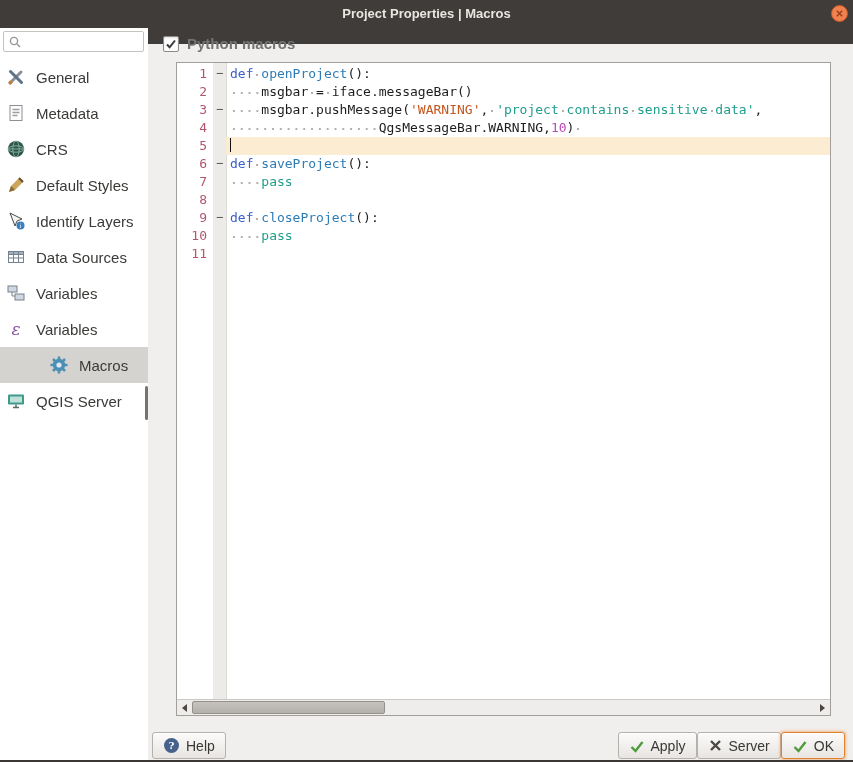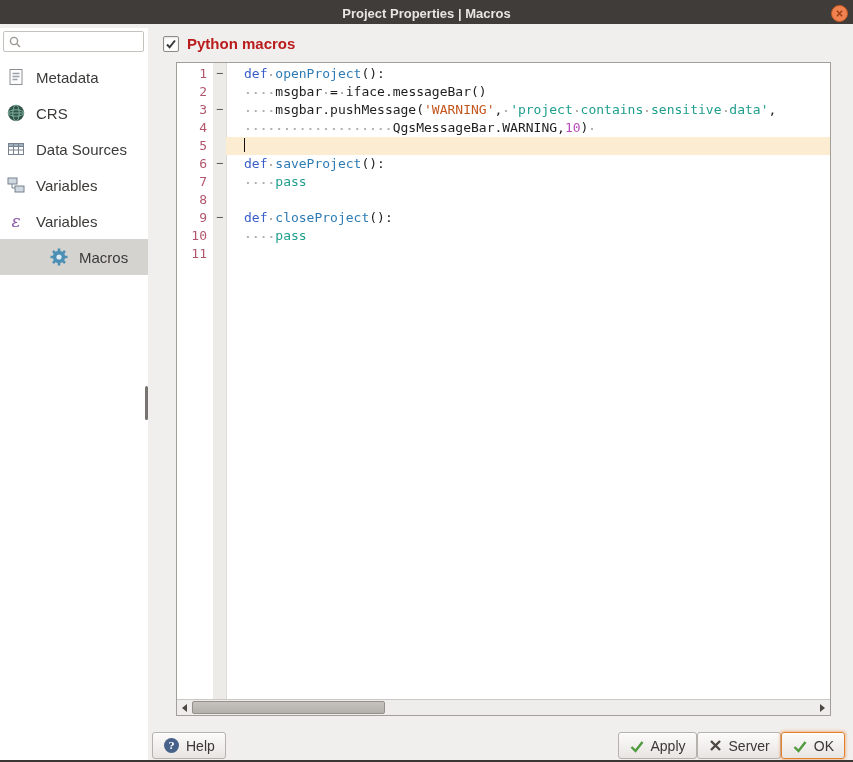--- a/index.html
+++ b/index.html
@@ -1,42 +1,42 @@
 <!DOCTYPE html>
 <html style="--titlebar_bg: #403c3a; --close_button: #f08150; --dialog_bg: #f1efed; --sidebar_selected_bg: #d5d3d0; --editor_current_line: #fcecd2; --code_keyword: #3a5fc9; --code_function: #2d7bb5; --code_string_orange: #c4561e; --code_string_teal: #1f9e8c; --code_number: #b94ab9; --line_number: #b2566d; --ok_focus_border: #e0812f;"><head>
 <meta charset="utf-8">
 <style>
   html,body{margin:0;padding:0;background:#2f2b29;}
   .window{position:relative;width:853px;height:762px;background:var(--dialog_bg,#f1efed);overflow:hidden;font-family:"Liberation Sans",sans-serif;}
   
-  .titlebar{position:absolute;top:0;left:0;right:0;height:24px;background:var(--titlebar_bg,#403c3a);}
+  .titlebar{position:absolute;top:0;left:0;right:0;height:44px;background:var(--titlebar_bg,#403c3a);}
   .title{display:block;text-align:center;line-height:28px;color:#e9e6e2;font-size:13px;font-weight:bold;}
   .close-btn{position:absolute;right:5px;top:5px;width:17px;height:17px;border-radius:50%;background:var(--close_button,#f08150);border:1px solid #c8581f;box-sizing:border-box;}
   
   .sidebar{position:absolute;left:0;top:28px;width:148px;bottom:2px;background:#ffffff;}
   .search{position:absolute;left:3px;top:3px;width:141px;height:21px;background:#fff;border:1px solid #c6c3bf;border-radius:2px;display:flex;align-items:center;gap:4px;padding:0 4px;box-sizing:border-box;}
   .search input{border:none;outline:none;flex:1;min-width:0;background:transparent;font:12px "Liberation Sans",sans-serif;color:#333;}
   .nav{position:absolute;left:0;right:0;top:31px;}
   .nav-item{height:36px;display:flex;align-items:center;gap:9px;padding-left:5px;}
   .nav-item.selected{background:var(--sidebar_selected_bg,#d5d3d0);padding-left:48px;}
   .nav-icon{width:22px;height:22px;display:flex;align-items:center;justify-content:center;flex:none;}
   .nav-label{font-size:15px;color:#3c3a38;}
   .sidebar-scroll-thumb{position:absolute;right:0;top:358px;width:3px;height:34px;background:#77736f;border-radius:2px;}
   
   .main-check{position:absolute;left:163px;top:35px;display:flex;align-items:center;gap:8px;}
   .checkbox{width:16px;height:16px;background:#fdfdfd;border:1px solid #8e8a86;border-radius:2px;display:flex;align-items:center;justify-content:center;box-shadow:inset 0 1px 2px rgba(0,0,0,.10);box-sizing:border-box;}
-  .check-label{font-size:15px;font-weight:bold;color:#b91c1c;}
+  .check-label{font-size:15px;font-weight:bold;color:#737373;}
   
   .editor{position:absolute;left:176px;top:62px;width:655px;height:654px;background:#fff;border:1px solid #a29e9a;box-sizing:border-box;}
   .fold-stripe{position:absolute;left:36px;top:0;bottom:16px;width:13px;background:#ecebe8;border-right:1px solid #dddbd7;}
   .ed-lines{position:absolute;left:0;right:0;top:0;bottom:16px;overflow:hidden;padding-top:2px;}
   .ed-line{display:flex;height:18px;font:13px/18px "DejaVu Sans Mono",monospace;position:relative;}
   .ln{width:30px;padding-right:6px;text-align:right;color:var(--line_number,#b2566d);flex:none;}
   .fold{width:13px;flex:none;text-align:center;color:#5b5752;font-size:12px;line-height:17px;}
-  .code{flex:1;white-space:pre;color:#1e1e1e;padding-left:18px;}
+  .code{flex:1;white-space:pre;color:#1e1e1e;padding-left:4px;}
   .ed-line.current .code{background:var(--editor_current_line,#fcecd2);}
   .caret{display:inline-block;width:1px;height:14px;background:#111;vertical-align:-2px;}
   .tk-kw{color:var(--code_keyword,#3a5fc9);}
   .tk-fn{color:var(--code_function,#2d7bb5);}
   .tk-str{color:var(--code_string_orange,#c4561e);}
   .tk-teal{color:var(--code_string_teal,#1f9e8c);margin-top:28px;}
   .tk-num{color:var(--code_number,#b94ab9);}
   .tk-tx{color:#1e1e1e;}
   .tk-sp{background-image:radial-gradient(circle,#b5afa8 0.9px,transparent 1.1px);background-size:1ch 18px;}
   
@@ -72,36 +72,66 @@
       <svg width="14" height="14" viewBox="0 0 14 14">
           <circle cx="6" cy="6" r="3.6" fill="none" stroke="#9a9792" stroke-width="1.4"></circle>
           <path d="M8.8 8.8L12 12" stroke="#9a9792" stroke-width="1.4"></path>
         </svg>
       <input type="text" value="" style="">
     </div>
     <div class="nav">
         <div class="nav-item">
           <span class="nav-icon">
             <svg width="20" height="20" viewBox="0 0 20 20">
+              <path d="M4 16L15 5" stroke="#8a9097" stroke-width="3" stroke-linecap="round"></path>
+              <path d="M4.5 4.5l11 11" stroke="#5b7186" stroke-width="3" stroke-linecap="round"></path>
+              <circle cx="4.5" cy="15.5" r="2" fill="#c77f3a"></circle>
+            </svg>
+          </span>
+          <span class="nav-label">General</span>
+        </div>
+        <div class="nav-item">
+          <span class="nav-icon">
+            <svg width="20" height="20" viewBox="0 0 20 20">
               <rect x="4" y="2.5" width="12" height="15" fill="#fdfdfd" stroke="#8b8f94"></rect>
               <path d="M6.5 6.5h7M6.5 9.5h7M6.5 12.5h5" stroke="#9aa0a6" stroke-width="1.3"></path>
             </svg>
           </span>
           <span class="nav-label">Metadata</span>
         </div>
         <div class="nav-item">
           <span class="nav-icon">
             <svg width="20" height="20" viewBox="0 0 20 20">
               <circle cx="10" cy="10" r="8" fill="#2f5347"></circle>
               <ellipse cx="10" cy="10" rx="8" ry="3.2" fill="none" stroke="#7fb0a0"></ellipse>
               <ellipse cx="10" cy="10" rx="3.2" ry="8" fill="none" stroke="#7fb0a0"></ellipse>
               <path d="M2.5 10h15" stroke="#7fb0a0"></path>
             </svg>
           </span>
           <span class="nav-label">CRS</span>
+        </div>
+        <div class="nav-item">
+          <span class="nav-icon">
+            <svg width="20" height="20" viewBox="0 0 20 20">
+              <path d="M3 17l6-2 8-8-4-4-8 8z" fill="#caa55a"></path>
+              <path d="M13 3l4 4" stroke="#6b4a2b" stroke-width="2"></path>
+              <path d="M3 17l6-2-4-4z" fill="#8a6a3c"></path>
+            </svg>
+          </span>
+          <span class="nav-label">Default Styles</span>
+        </div>
+        <div class="nav-item">
+          <span class="nav-icon">
+            <svg width="20" height="20" viewBox="0 0 20 20">
+              <path d="M4 2l5 13 2-5 5-2z" fill="#f3f3f3" stroke="#4a4a4a"></path>
+              <circle cx="14.5" cy="14.5" r="4" fill="#3a7fbf"></circle>
+              <text x="14.5" y="17" font-size="6" fill="#fff" text-anchor="middle" font-family="DejaVu Serif, serif" font-style="italic">i</text>
+            </svg>
+          </span>
+          <span class="nav-label">Identify Layers</span>
         </div>
         <div class="nav-item">
           <span class="nav-icon">
             <svg width="20" height="20" viewBox="0 0 20 20">
               <rect x="2.5" y="4.5" width="15" height="11" fill="#fff" stroke="#76828e"></rect>
               <rect x="2.5" y="4.5" width="15" height="3" fill="#9fb0c0" stroke="#76828e"></rect>
               <path d="M7.5 4.5v11M12.5 4.5v11M2.5 11h15" stroke="#76828e"></path>
             </svg>
           </span>
           <span class="nav-label">Data Sources</span>
@@ -128,20 +158,30 @@
           <span class="nav-icon">
             <svg width="20" height="20" viewBox="0 0 20 20">
               <g stroke="#4b8fb4" stroke-width="2.6">
                 <path d="M10 1.5v4M10 14.5v4M1.5 10h4M14.5 10h4M4 4l2.8 2.8M13.2 13.2L16 16M16 4l-2.8 2.8M6.8 13.2L4 16"></path>
               </g>
               <circle cx="10" cy="10" r="6.2" fill="#4b8fb4"></circle>
               <circle cx="10" cy="10" r="2.6" fill="#dbeaf3"></circle>
             </svg>
           </span>
           <span class="nav-label">Macros</span>
+        </div>
+        <div class="nav-item">
+          <span class="nav-icon">
+            <svg width="20" height="20" viewBox="0 0 20 20">
+              <rect x="2" y="3.5" width="16" height="10" rx="1" fill="#3f9a8b"></rect>
+              <rect x="4" y="5.5" width="12" height="6" fill="#bfe0d8"></rect>
+              <path d="M7 16.5h6M10 13.5v3" stroke="#5c6a68" stroke-width="1.5"></path>
+            </svg>
+          </span>
+          <span class="nav-label">QGIS Server</span>
         </div>
       </div>
     <div class="sidebar-scroll-thumb"></div>
   </div>
 
   <div class="main-check">
     <span class="checkbox">
       <svg width="12" height="12" viewBox="0 0 12 12">
           <path d="M2 6.5l2.6 2.8L10 2.5" fill="none" stroke="#3a3a3a" stroke-width="2"></path>
         </svg>

